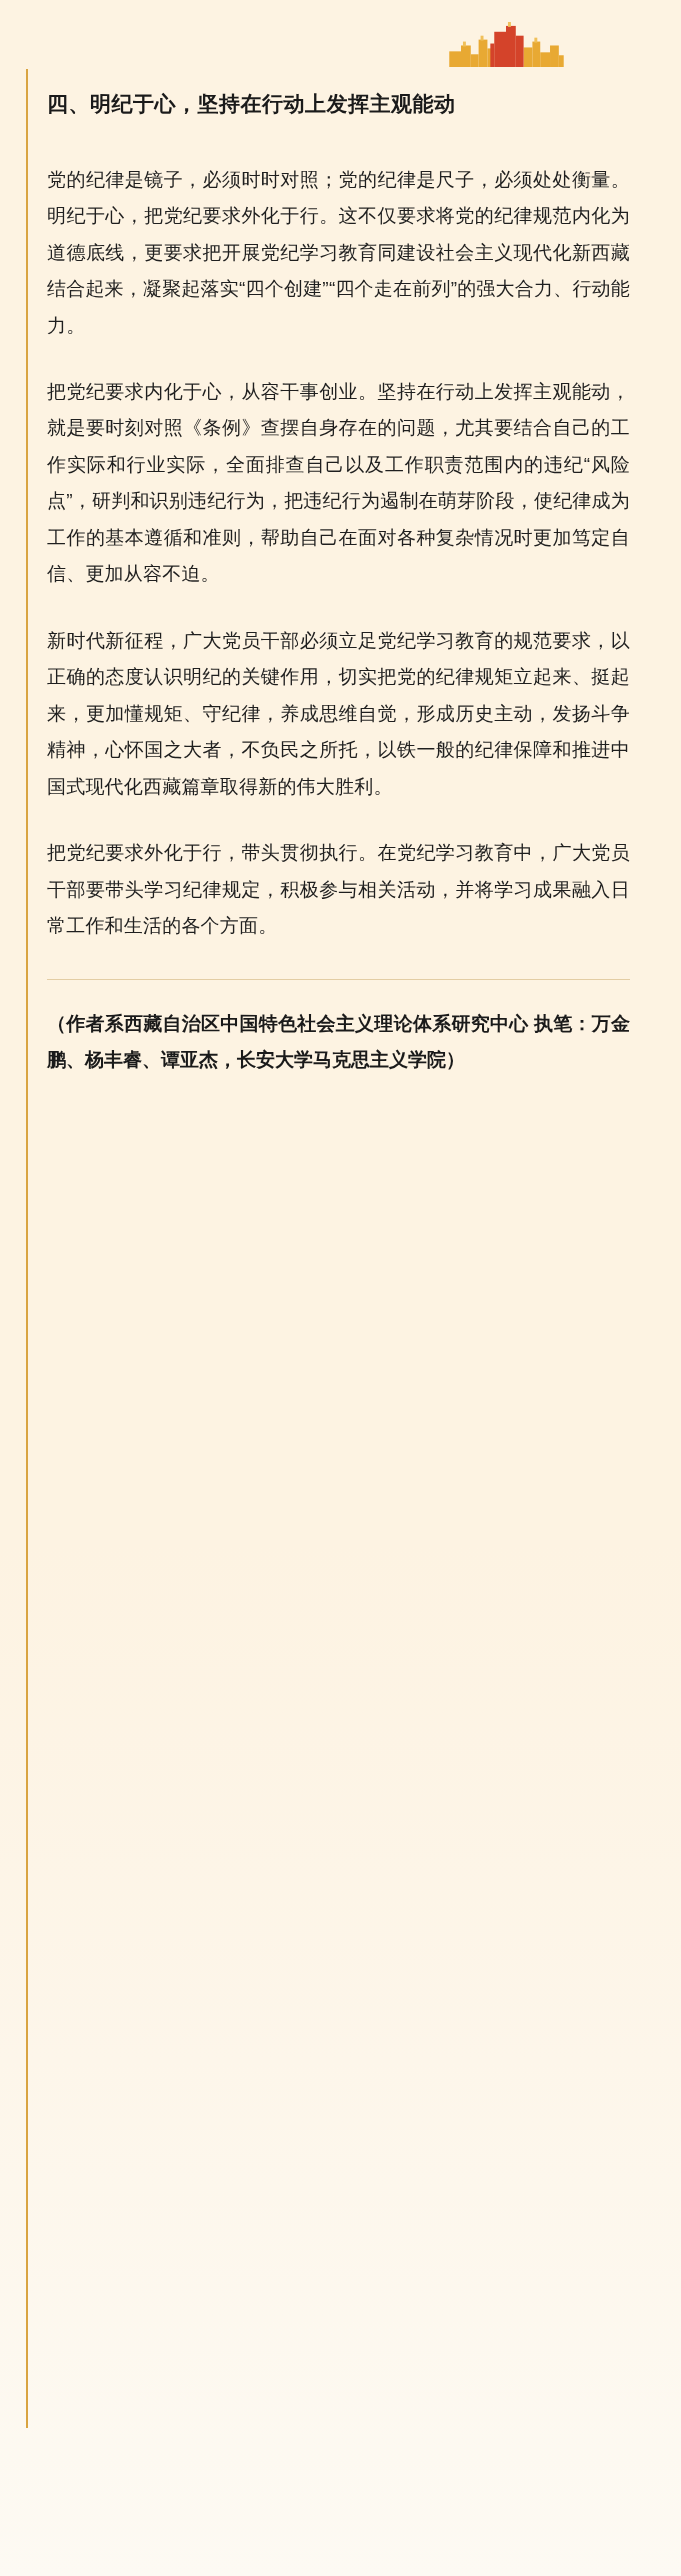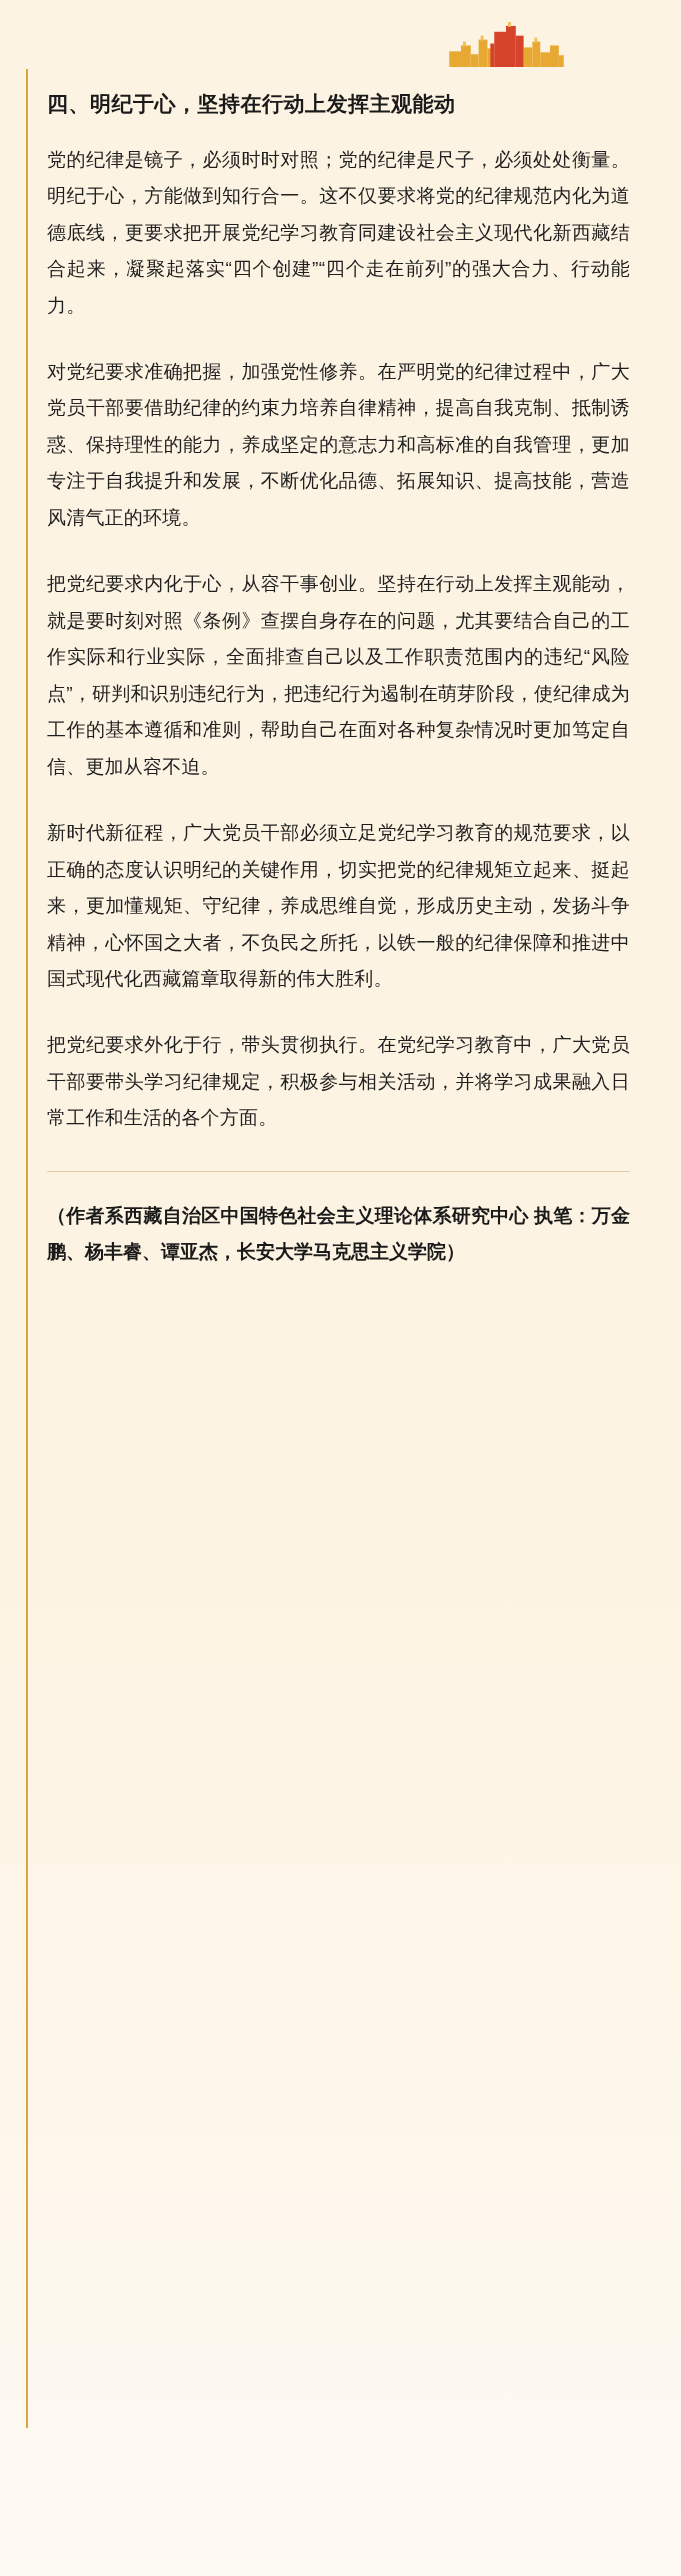--- a/index.html
+++ b/index.html
@@ -44,21 +44,21 @@
   .content {
     position: relative;
     padding: 0 51px 0 47px;
   }
   h2.section-title {
     font-size: 21px;
     font-weight: bold;
     color: #1a1a1a;
     line-height: 1.65;
     letter-spacing: 0.5px;
-    margin: 10px 0 20px 0;
+    margin: 10px 0 40px 0;
     font-family: "Liberation Sans", sans-serif;
   }
   p.para {
     font-size: 19px;
     line-height: 1.92;
     color: #1f1f1f;
     text-align: justify;
     text-justify: inter-ideograph;
     margin: 0 0 30px 0;
     letter-spacing: 0.2px;
@@ -70,21 +70,20 @@
   }
   p.byline {
     font-size: 19px;
     font-weight: bold;
     line-height: 1.9;
     color: #1a1a1a;
     text-align: justify;
     text-justify: inter-ideograph;
     margin: 0 0 39px 0;
     padding-bottom: 20px;
-    font-family: Liberation Serif, serif;
   }
   .footer-space {
     height: 30px;
   }
 </style>
 </head>
 <body>
 
 <div class="page">
 
@@ -116,22 +115,21 @@
       </g>
     </svg>
   </div>
 
   <div class="left-rule"></div>
 
   <div class="content">
 
     <h2 class="section-title">四、明纪于心，坚持在行动上发挥主观能动</h2>
 
-    <p class="para">党的纪律是镜子，必须时时对照；党的纪律是尺子，必须处处衡量。明纪于心，方能做到知行合一。这不仅要求将党的纪律规范内化为道德底线，更要求把开展党纪学习教育同建设社会主义现代化新西藏结合起来，凝聚起落实“四个创建”“四个走在前列”的强大合力、行动能力。</p>
-    <p class="para">对党纪要求准确把握，加强党性修养。在严明党的纪律过程中，广大党员干部要借助纪律的约束力培养自律精神，提高自我克制、抵制诱惑、保持理性的能力，养成坚定的意志力和高标准的自我管理，更加专注于自我提升和发展，不断优化品德、拓展知识、提高技能，营造风清气正的环境。</p>
+    <p class="para">党的纪律是镜子，必须时时对照；党的纪律是尺子，必须处处衡量。明纪于心，把党纪要求外化于行。这不仅要求将党的纪律规范内化为道德底线，更要求把开展党纪学习教育同建设社会主义现代化新西藏结合起来，凝聚起落实“四个创建”“四个走在前列”的强大合力、行动能力。</p>
     <p class="para">把党纪要求内化于心，从容干事创业。坚持在行动上发挥主观能动，就是要时刻对照《条例》查摆自身存在的问题，尤其要结合自己的工作实际和行业实际，全面排查自己以及工作职责范围内的违纪“风险点”，研判和识别违纪行为，把违纪行为遏制在萌芽阶段，使纪律成为工作的基本遵循和准则，帮助自己在面对各种复杂情况时更加笃定自信、更加从容不迫。</p>
     <p class="para">新时代新征程，广大党员干部必须立足党纪学习教育的规范要求，以正确的态度认识明纪的关键作用，切实把党的纪律规矩立起来、挺起来，更加懂规矩、守纪律，养成思维自觉，形成历史主动，发扬斗争精神，心怀国之大者，不负民之所托，以铁一般的纪律保障和推进中国式现代化西藏篇章取得新的伟大胜利。</p>
     <p class="para">把党纪要求外化于行，带头贯彻执行。在党纪学习教育中，广大党员干部要带头学习纪律规定，积极参与相关活动，并将学习成果融入日常工作和生活的各个方面。</p>
 
     <hr class="divider">
 
     <p class="byline">（作者系西藏自治区中国特色社会主义理论体系研究中心 执笔：万金鹏、杨丰睿、谭亚杰，长安大学马克思主义学院）</p>
 
     <div class="footer-space"></div>
   </div>

